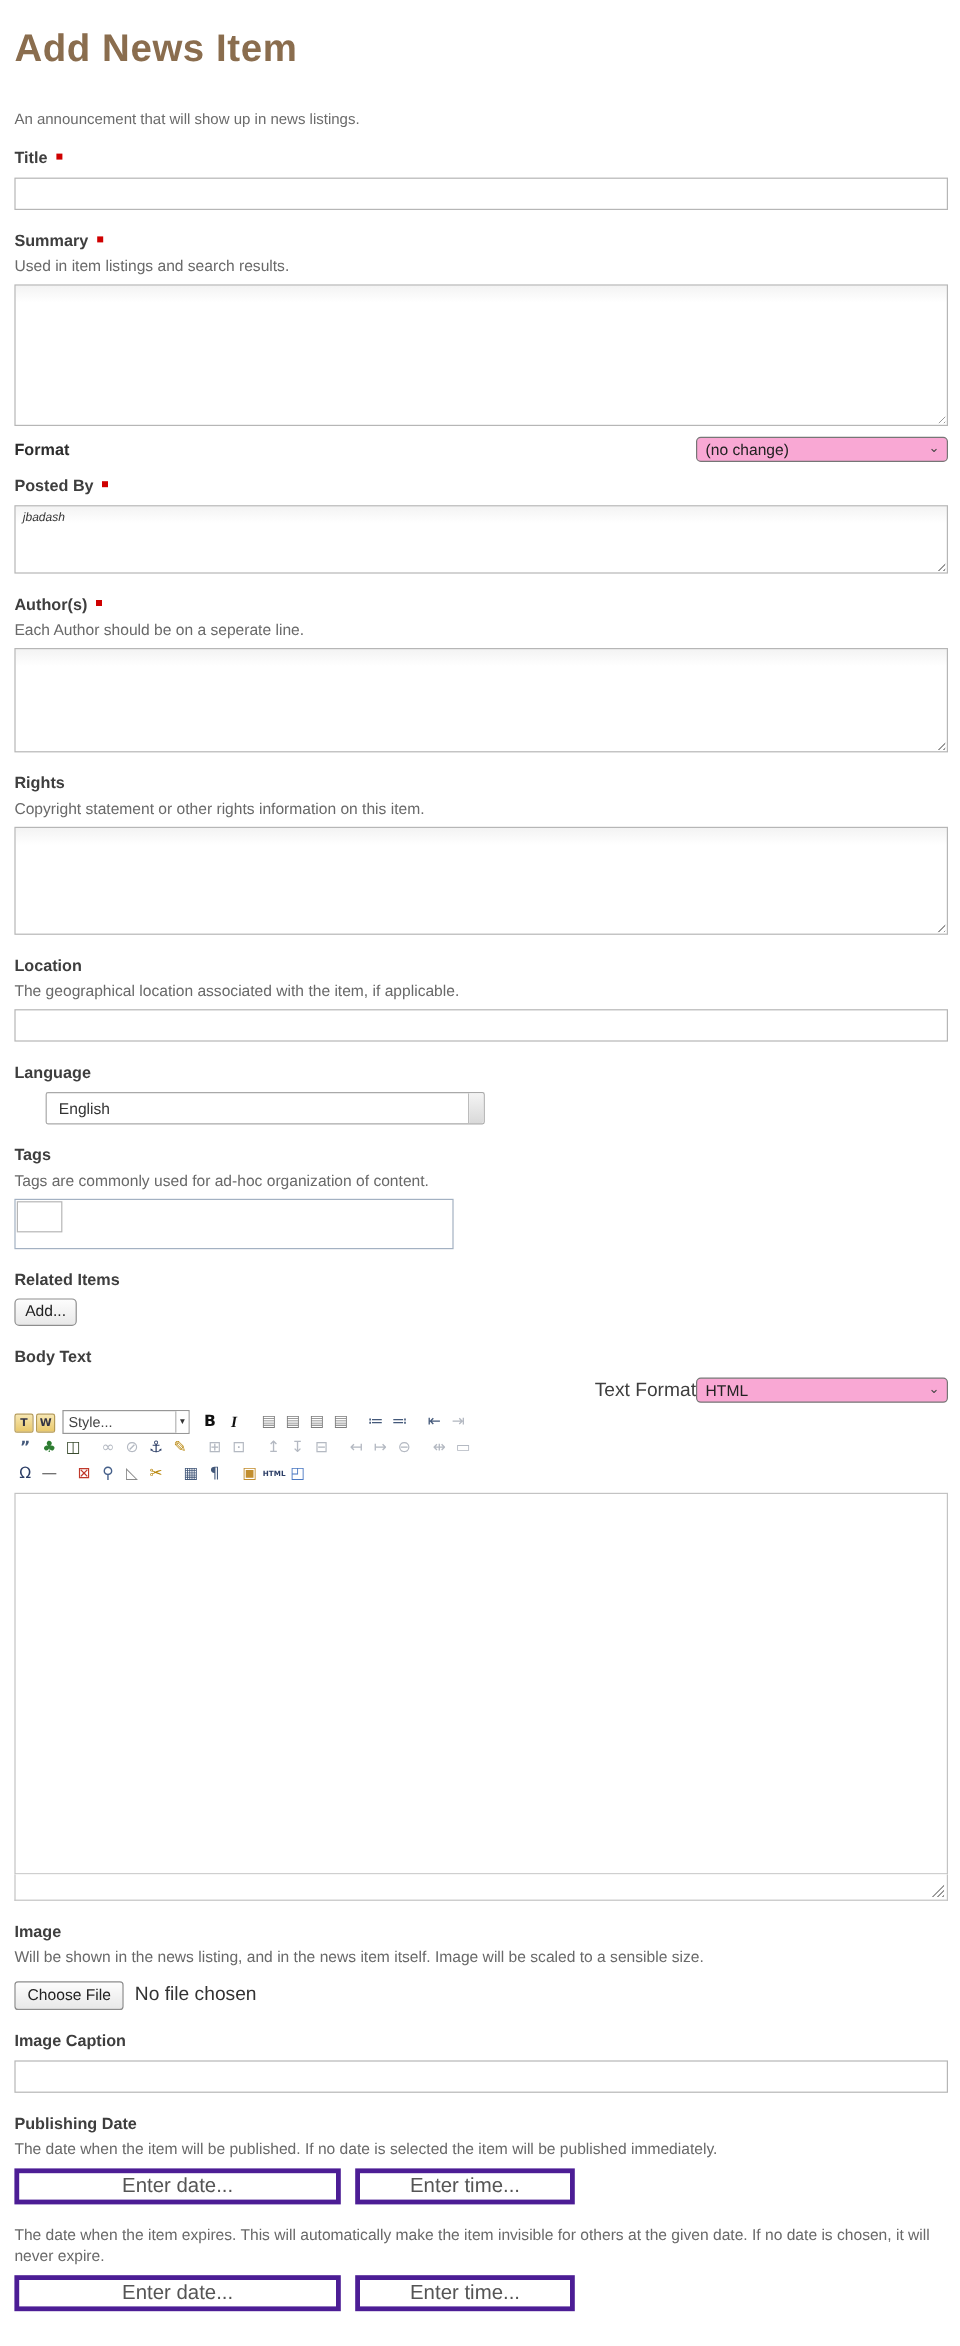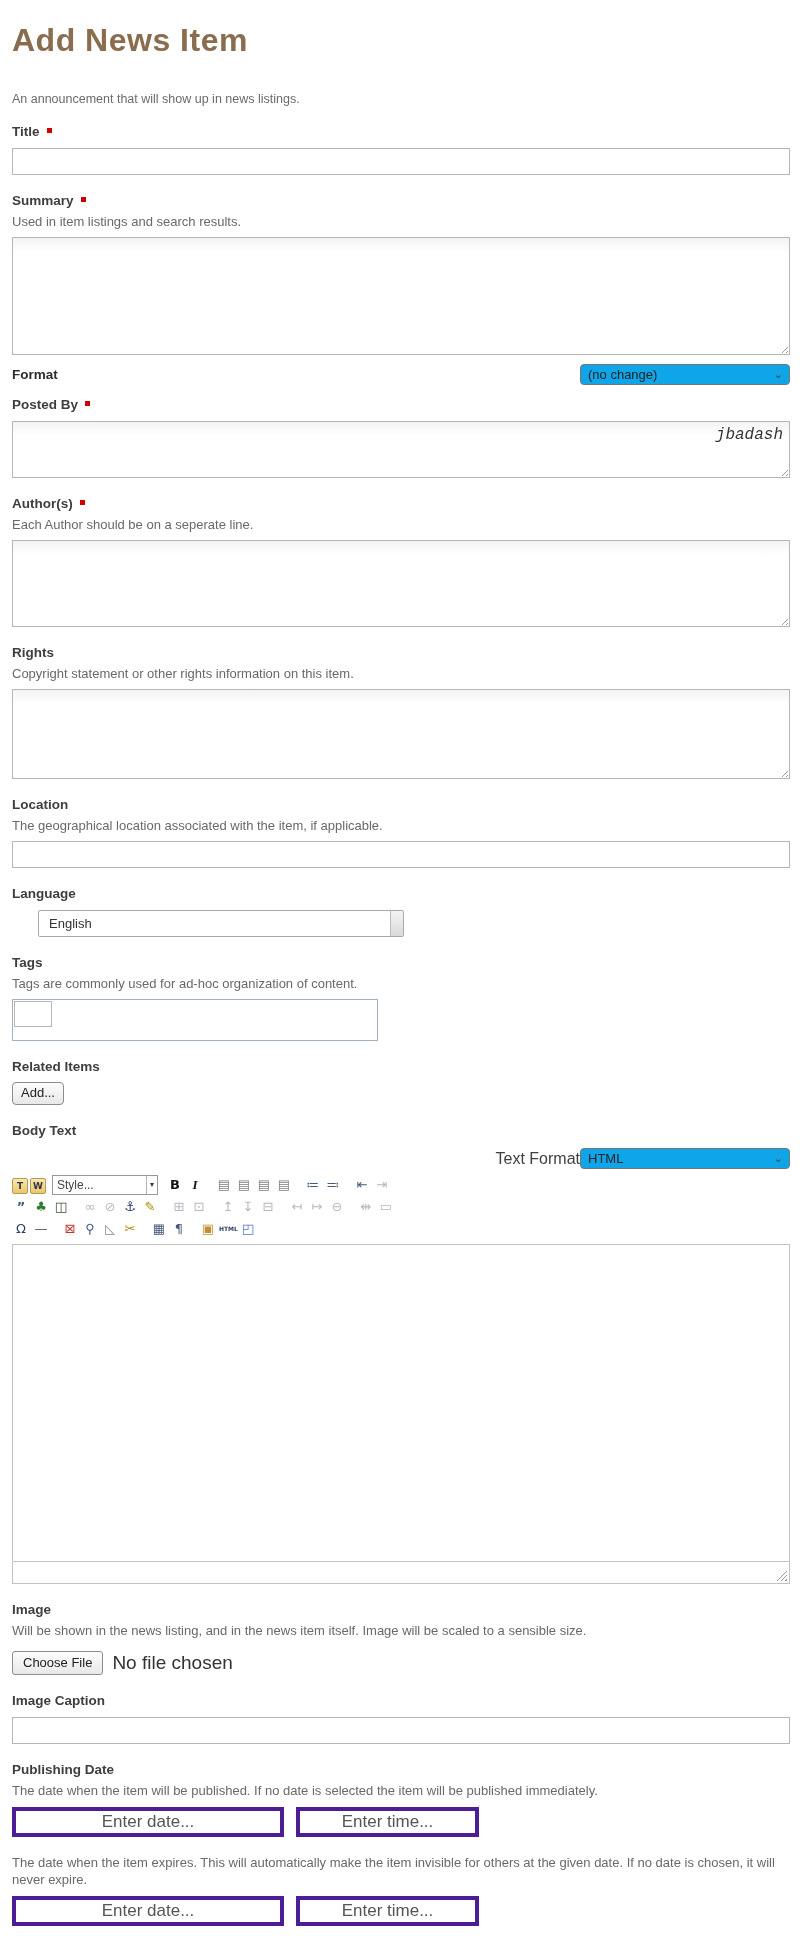--- a/index.html
+++ b/index.html
@@ -35,29 +35,29 @@
     background:linear-gradient(#f3f3f3, #ffffff 14px);
   }
   .ta-wrap { position:relative; }
   .ta-wrap::after {
     content:""; position:absolute; right:2px; bottom:2px; width:9px; height:9px;
     background:repeating-linear-gradient(135deg, transparent 0 2px, #9a9a9a 2px 3px);
     clip-path:polygon(100% 0, 100% 100%, 0 100%);
     pointer-events:none;
   }
   #summary-ta { height:118px; }
-  #postedby-ta { height:57px; font-family:Liberation Mono, monospace; font-style:italic; font-size:16px;text-align:right; }
+  #postedby-ta { height:57px; font-family:Liberation Sans, sans-serif; font-style:italic; font-size:10px; }
   #authors-ta { height:87px; }
   #rights-ta { height:90px; }
 
   .select-row { display:flex; justify-content:space-between; align-items:center; margin-top:9px; }
   .select-row .sel-label { font-size:13.5px; font-weight:700; color:#2d2d2d; margin-right:6px; }
   .fake-select {
     position:relative; width:210px; height:21px; border:1px solid #767676;
-    border-radius:4px; background:#0ea5e9; font-size:13px; color:#222;
+    border-radius:4px; background:#f9a8d4; font-size:13px; color:#222;
     line-height:19px; padding:0 22px 0 7px; white-space:nowrap; overflow:hidden;
   }
   .fake-select .chev {
     position:absolute; right:6px; top:0; font-size:11px; color:#444; line-height:19px;
   }
 
   .narrow { width:345px; }
 
   .lang-select {
     position:relative; width:366px; height:27px; border:1px solid #a9a9a9;
@@ -120,21 +120,21 @@
     position:relative; height:22px; border:1px solid #c3c3c3; border-top:none; background:#fff;
   }
   .editor-status::after {
     content:""; position:absolute; right:2px; bottom:2px; width:11px; height:11px;
     background:repeating-linear-gradient(135deg, transparent 0 2px, #9a9a9a 2px 3px);
     clip-path:polygon(100% 0, 100% 100%, 0 100%);
   }
 
   .file-row { display:flex; align-items:center; margin-top:12px; }
   .file-btn { padding:3px 10px; border-radius:3px; }
-  .file-status { font-size:19px; color:#333; margin-left:9px; }
+  .file-status { font-size:16px; color:#333; margin-left:9px; }
 
   .cap-input { width:455px; }
 
   .date-row { display:flex; margin-top:8px; }
   input.date-in {
     height:30px; border:4px solid #4c1d95; background:#fff; text-align:center;
     font-family:"Liberation Sans", sans-serif; font-size:17px; color:#444; outline:none;
   }
   input.date-in::placeholder { color:#555; opacity:1; }
   .date-w { width:272px; margin-right:12px; }

